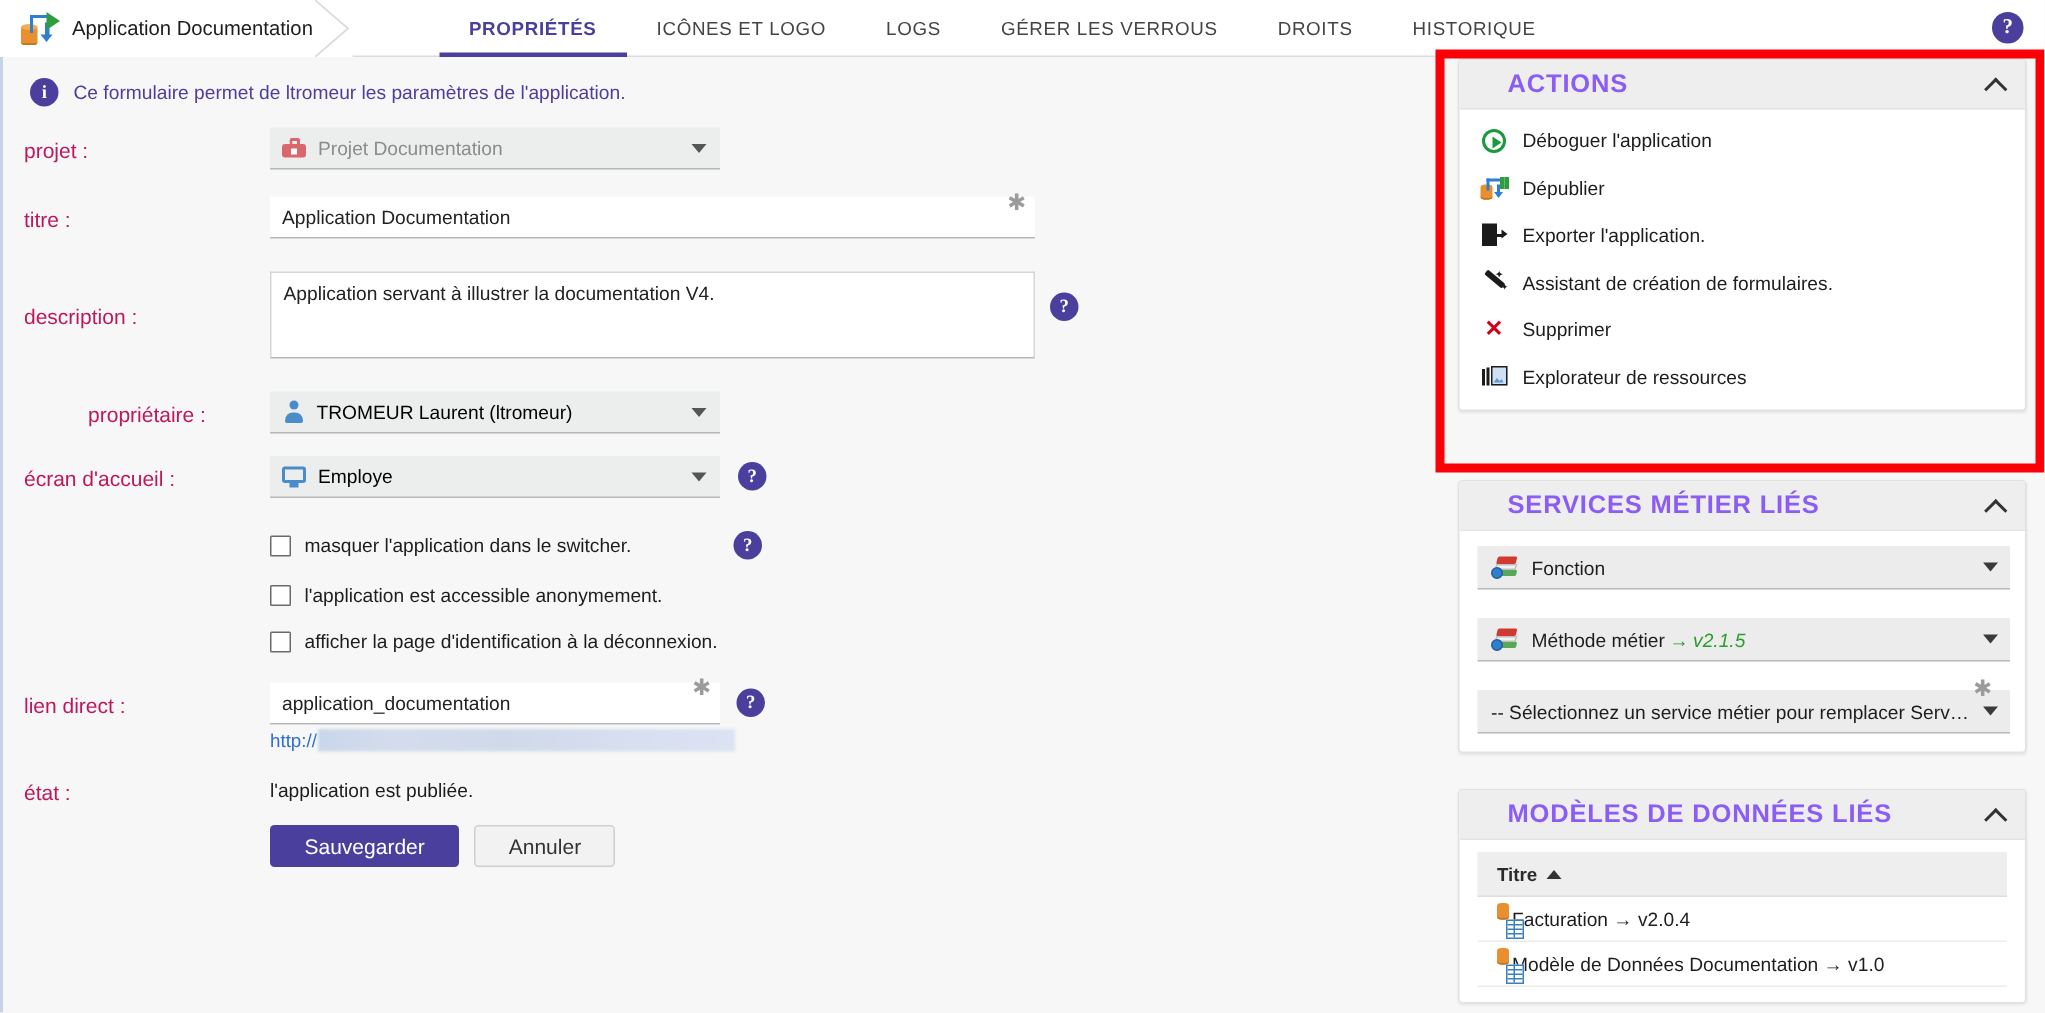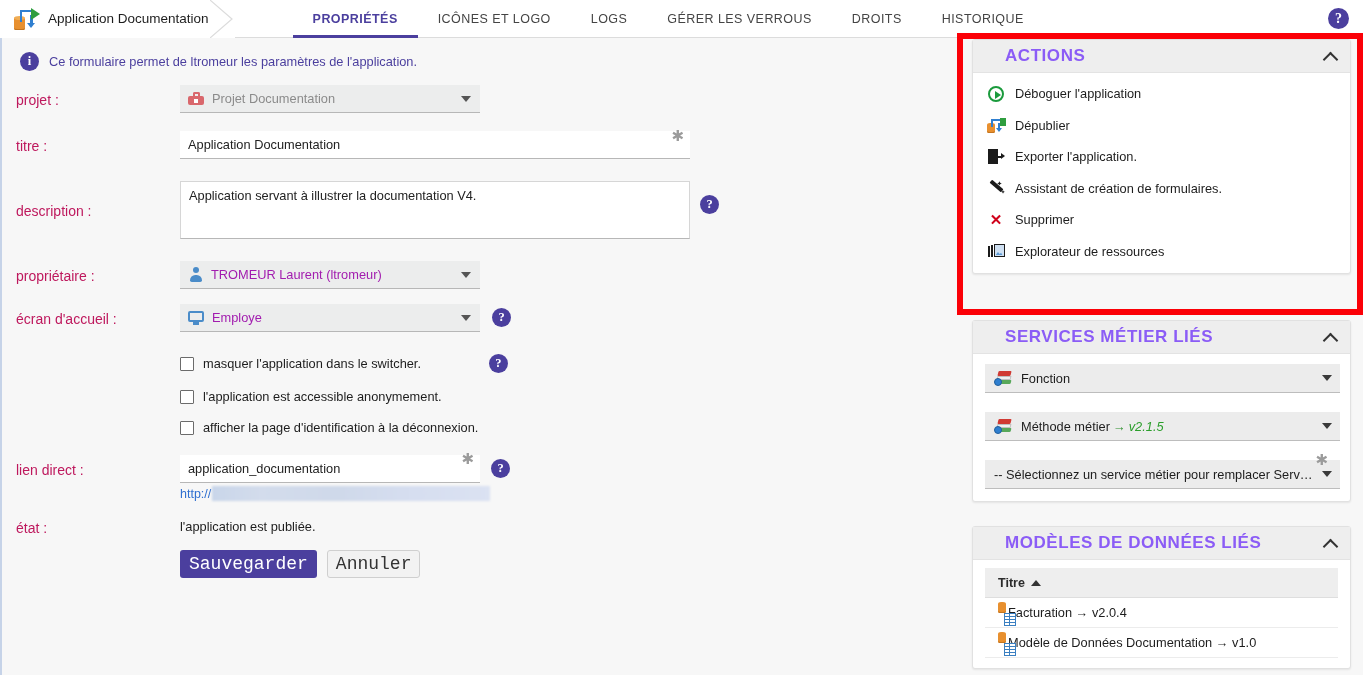--- a/index.html
+++ b/index.html
@@ -85,21 +85,21 @@
   }
   .info-banner { display:flex; align-items:center; gap:10px; padding:14px 0 0 18px; }
   .info-banner .txt { color:#4b3f9e; font-size:12.8px; }
 
   .row { display:flex; align-items:flex-start; margin-top:14px; padding-left:14px; }
   .lbl { width:164px; flex:0 0 164px; font-size:14px; color:#be185d; padding-top:7px; }
 
   .select {
     position:relative; width:300px; height:28px; background:#eceded;
     border-bottom:1px solid #b7b7b7; display:flex; align-items:center;
-    padding:0 24px 0 8px; font-size:12.8px; color:#a21caf; cursor:pointer;
+    padding:0 24px 0 8px; font-size:12.8px; color:#000000; cursor:pointer;
   }
   .select.disabled { color:#8b8b8b; }
   .select .caret {
     position:absolute; right:9px; top:11px;
     border-left:5px solid transparent; border-right:5px solid transparent;
     border-top:6px solid #555;
   }
   .select .ic { margin-right:8px; display:inline-flex; flex:0 0 auto; }
 
   .txtinput {
@@ -125,23 +125,23 @@
   .linkline { padding-left:178px; margin-top:3px; display:flex; align-items:center; }
   .linkline a { color:#2f6fd0; font-size:12.5px; text-decoration:none; }
   .redacted {
     display:inline-block; width:278px; height:15px; margin-left:1px;
     background:linear-gradient(90deg,#c9d6ea 0%, #d3dcec 18%, #cfd9ea 45%, #d6def0 72%, #dbe2f2 100%);
     filter: blur(1.2px);
   }
 
   .btnrow { padding-left:178px; margin-top:14px; display:flex; gap:10px; }
   .btn {
-    height:28px; padding:0 8px; border-radius:3px; font-size:18px;
+    height:28px; padding:0 22px; border-radius:3px; font-size:14px;
     display:flex; align-items:center; cursor:pointer; border:1px solid transparent;
-    font-family:Liberation Mono, monospace;
+    font-family:Liberation Sans, sans-serif;
   }
   .btn.primary { background:#4b3f9e; color:#fff; }
   .btn.secondary { background:#f2f2f2; color:#333; border:1px solid #cfcfcf; }
 
   
   .rightpane { position:absolute; left:960px; top:0px; width:403px; height:675px; }
   .redbox {
     position:absolute; left:-3px; top:33px; width:406px; height:282px;
     border:6px solid #fb0007; background:transparent; pointer-events:none;
   }
@@ -347,21 +347,21 @@
     </div>
 
     <div class="row" style="margin-top:22px;">
       <div class="lbl" style="padding-top:22px;">description :</div>
       <textarea class="txtarea" style="">Application servant à illustrer la documentation V4.</textarea>
       <span style="margin-left:10px; margin-top:14px;">
         <span class="circ-icon sm">?</span>
       </span>
     </div>
 
-    <div class="row" style="margin-top:22px;">
+    <div class="row" style="margin-top:22px;text-align:center;">
       <div class="lbl">propriétaire :</div>
       <div class="select">
         <span class="ic">
           <span class="i-person">
               <span class="hd"></span>
               <span class="bd"></span>
             </span>
         </span>
         <span>TROMEUR Laurent (ltromeur)</span>
         <span class="caret"></span>

